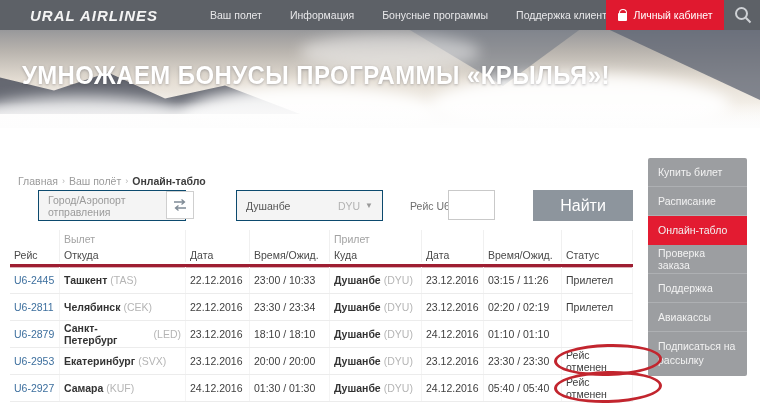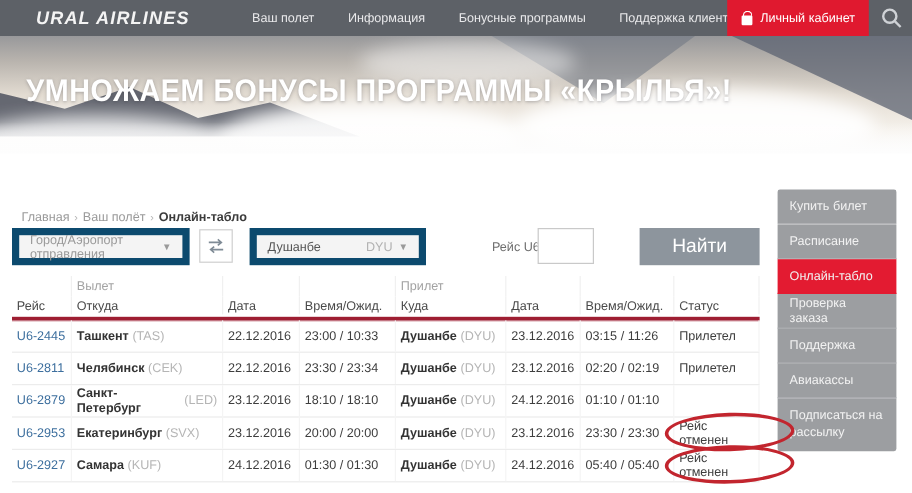--- a/index.html
+++ b/index.html
@@ -50,22 +50,22 @@
     font-size:10.5px; color:#9a9a9a;margin-top:40px; }
   .crumb { cursor:pointer; }
   .crumb.last { color:#3c3c3c; font-weight:bold; cursor:default; }
   .crumb-sep { color:#b5b5b5; font-size:9px; }
 
   
   .page-title { position:absolute; left:12px; top:153px; font-size:30px; font-weight:400; color:#333333; }
 
   
   .form { position:absolute; left:0; top:190px; width:640px; height:32px; }
-  .sel { position:absolute; height:31px; background:#f4f4f4; border:6px solid #0c4a6e;
-    display:flex; align-items:center; padding:0 9px; font-size:10.5px; color:#9a9a9a; cursor:pointer; }
+  .sel { position:absolute; height:31px; background:#f4f4f4; border:1px solid #0c4a6e;
+    display:flex; align-items:center; padding:0 9px; font-size:10.5px; color:#9a9a9a; cursor:pointer;margin-left:28px; }
   .sel-from { left:10px; width:148px; }
   .sel-to { left:208px; width:147px; }
   .sel .caret { margin-left:auto; color:#9a9a9a; font-size:8px; }
   .sel-to .val { color:#555; }
   .sel-to .code { margin-left:auto; color:#b2b2b2; }
   .sel-to .caret { margin-left:5px; }
   .swap { position:absolute; left:166px; top:1px; width:28px; height:28px; background:#ffffff;
     border:1px solid #cfcfcf; display:flex; align-items:center; justify-content:center; cursor:pointer; }
   .flight-label { position:absolute; left:410px; top:10px; font-size:10.5px; color:#6e6e6e; }
   .flight-input { position:absolute; left:448px; top:0; width:47px; height:30px;

